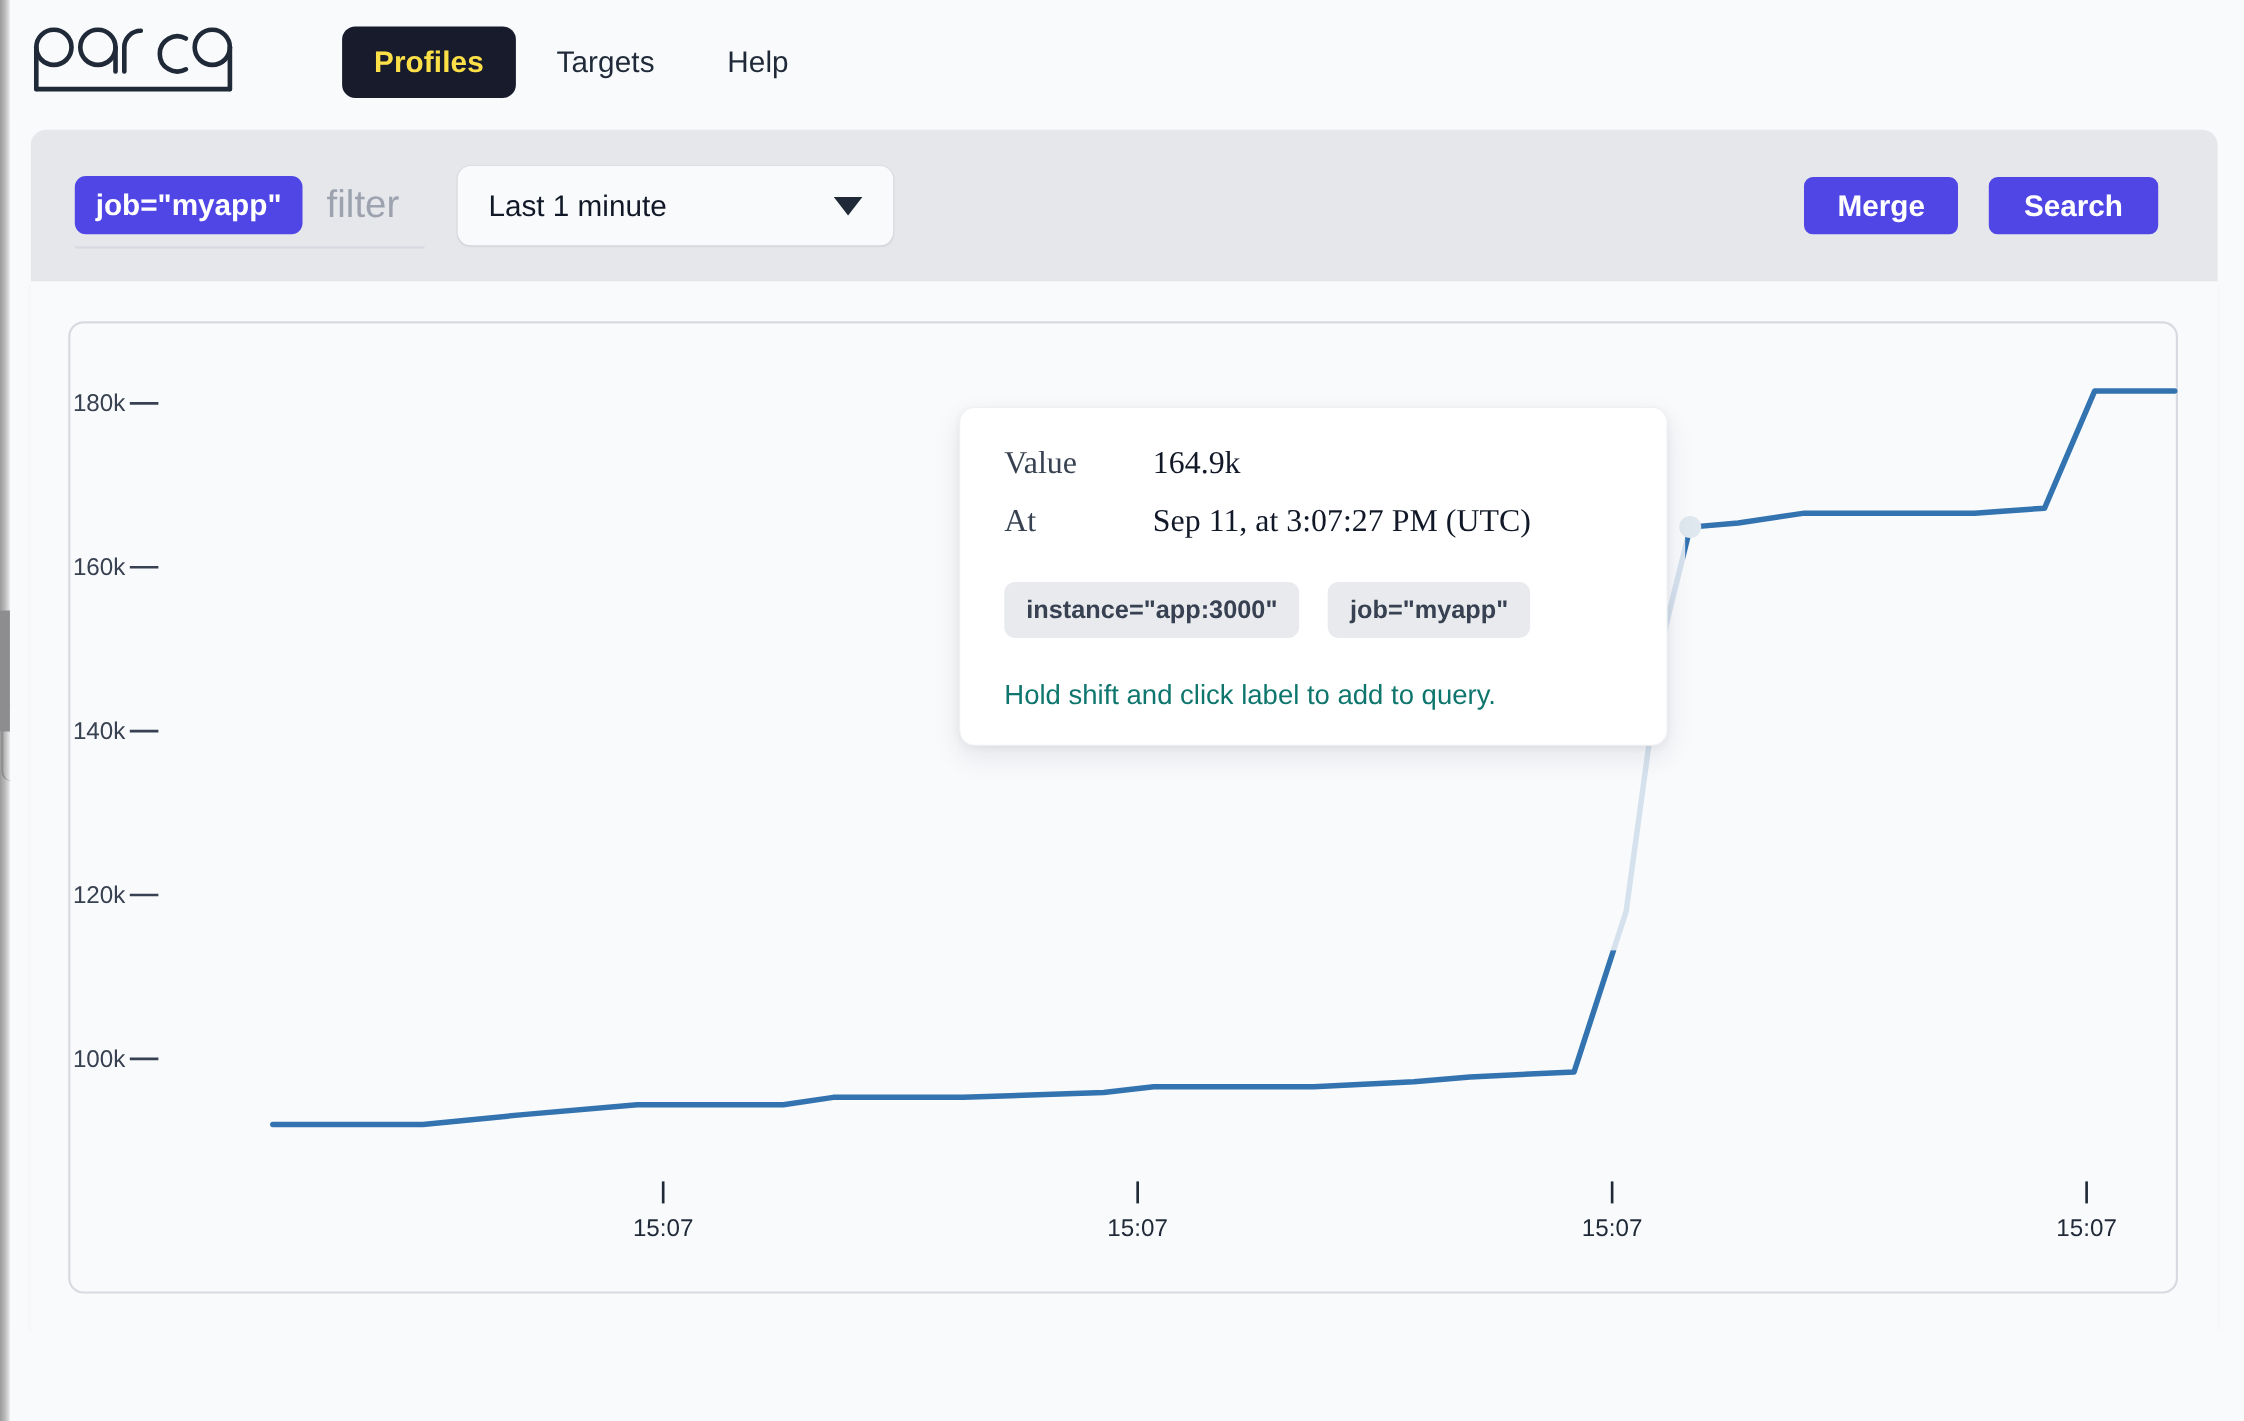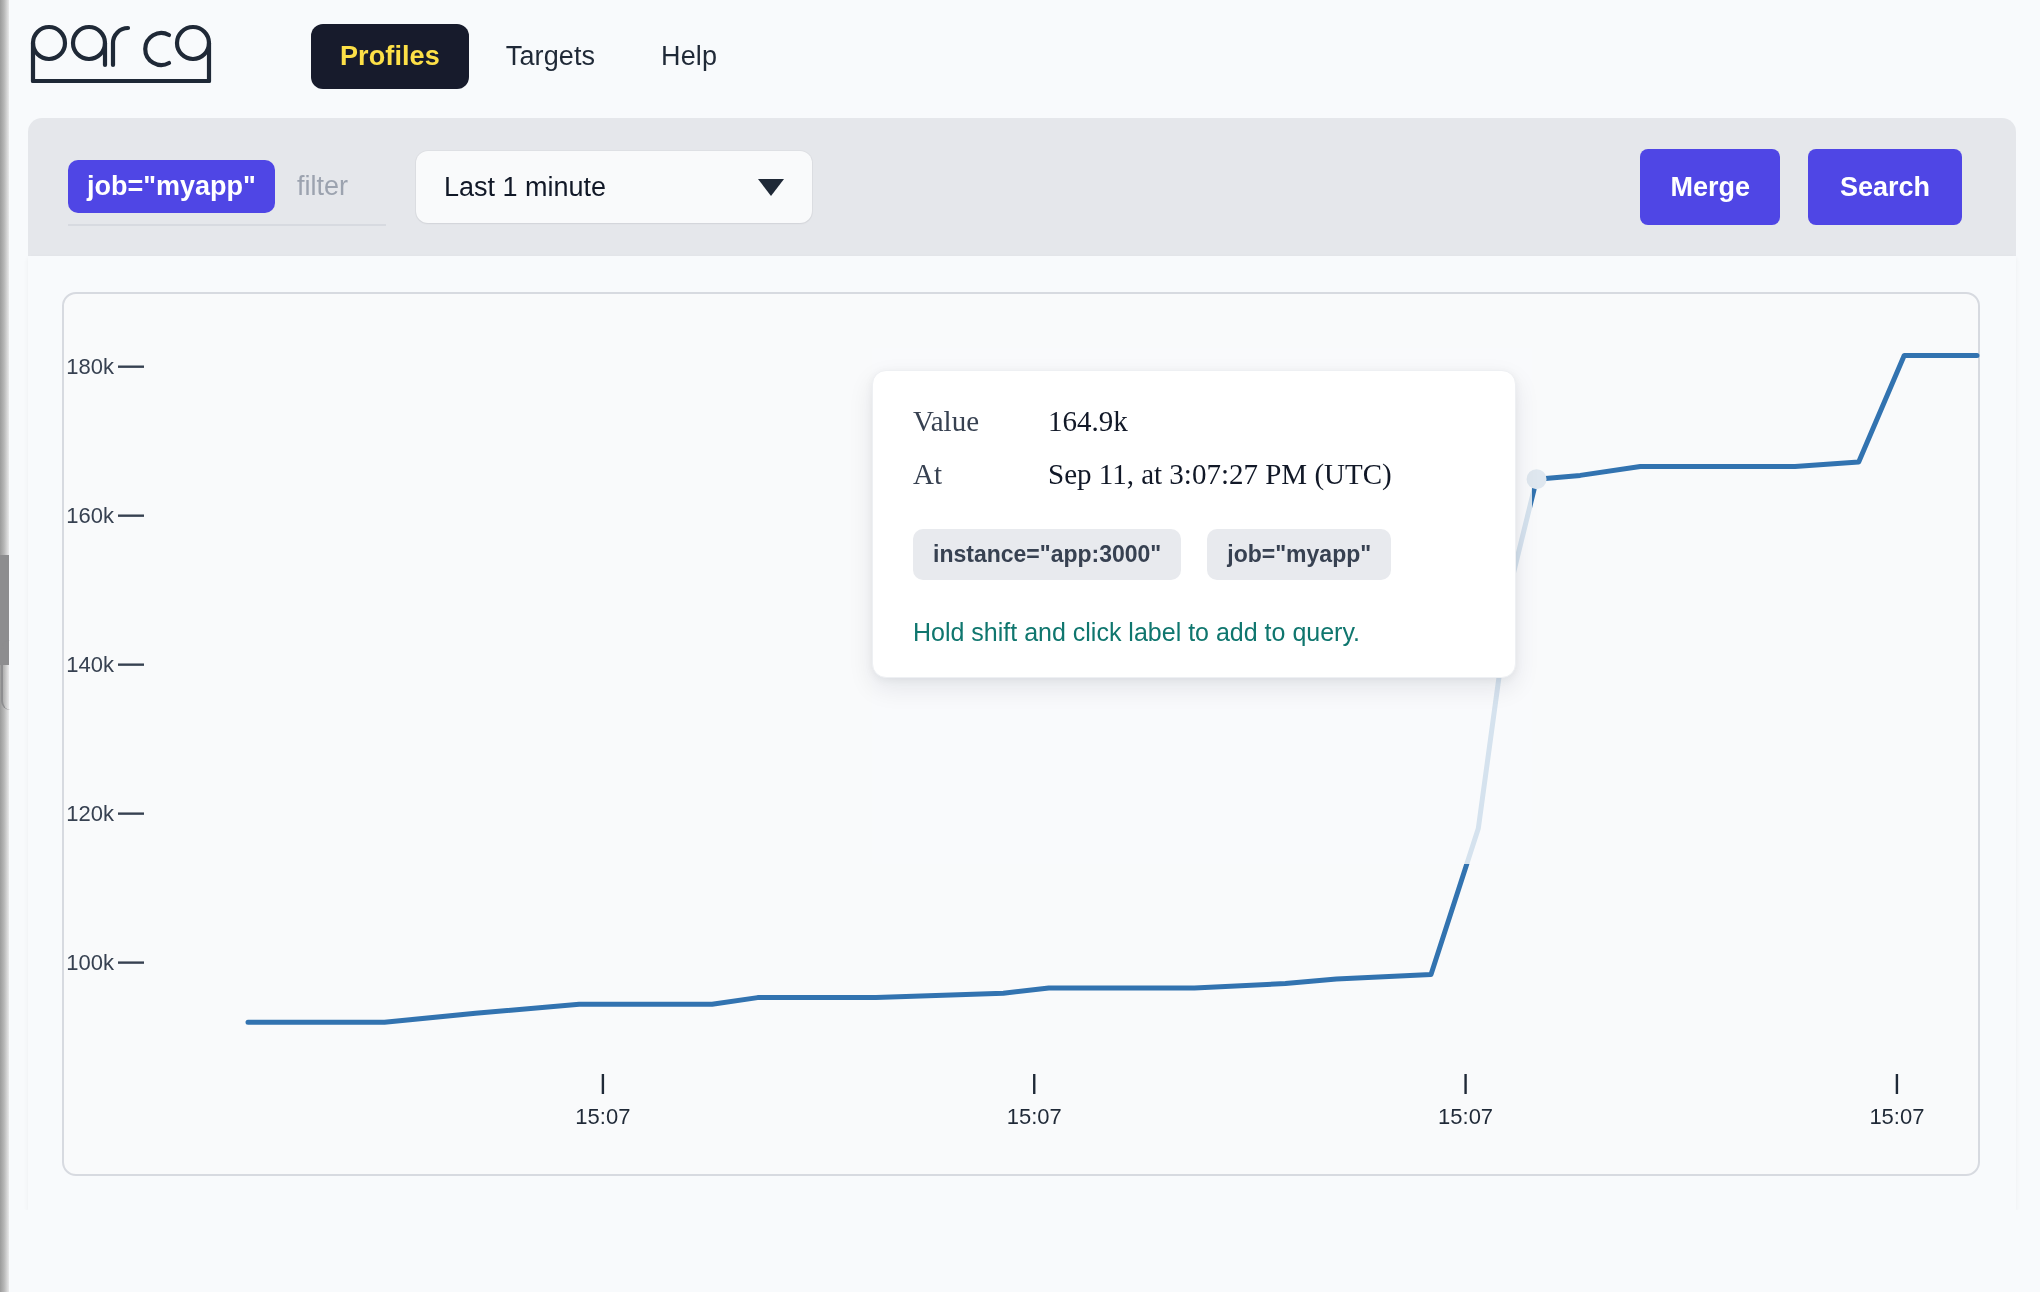--- a/index.html
+++ b/index.html
@@ -166,21 +166,21 @@
     padding: 11px 19px;
     border-radius: 10px;
     white-space: nowrap;
     cursor: pointer;
   }
   .filter-input {
     border: 0;
     outline: none;
     background: transparent;
     font-family: "Liberation Sans", "DejaVu Sans", sans-serif;
-    font-size: 27px;
+    font-size: 35px;
     color: #111827;
     margin-left: 22px;
     width: 120px;
     padding: 0;
   }
   .filter-input::placeholder { color: #9ca3af; }
 
   .range-select {
     margin-left: 30px;
     width: 396px;
@@ -210,21 +210,21 @@
 
   .toolbar-spacer { flex: 1 1 auto; }
   .btn-row { display: flex; align-items: center; margin-right: 54px; gap: 28px; }
   .btn {
     background: #4f46e5;
     color: #ffffff;
     font-size: 27px;
     font-weight: 600;
     border: 0;
     border-radius: 8px;
-    height: 76px;
+    height: 52px;
     padding: 0 30px;
     cursor: pointer;
     font-family: "Liberation Sans", "DejaVu Sans", sans-serif;
     white-space: nowrap;
   }
   .btn.btn-wide { padding: 0 32px; }
   .content-shell {
     position: absolute;
     left: 28px; top: 256px;
     width: 1988px; height: 954px;

